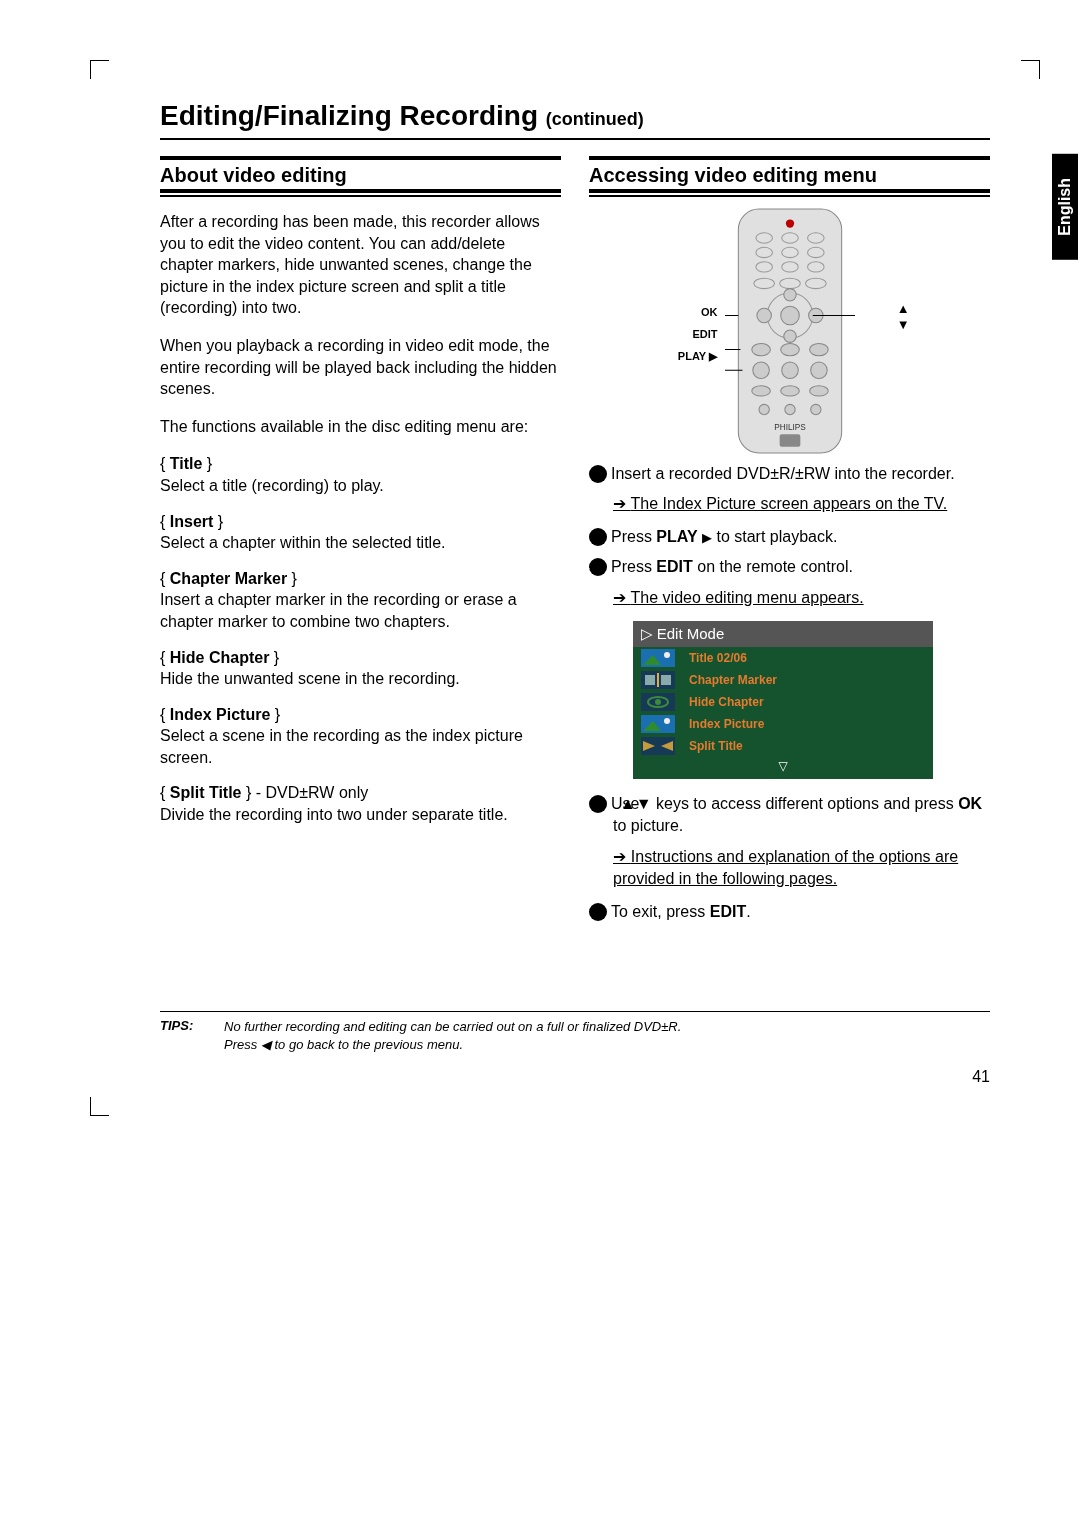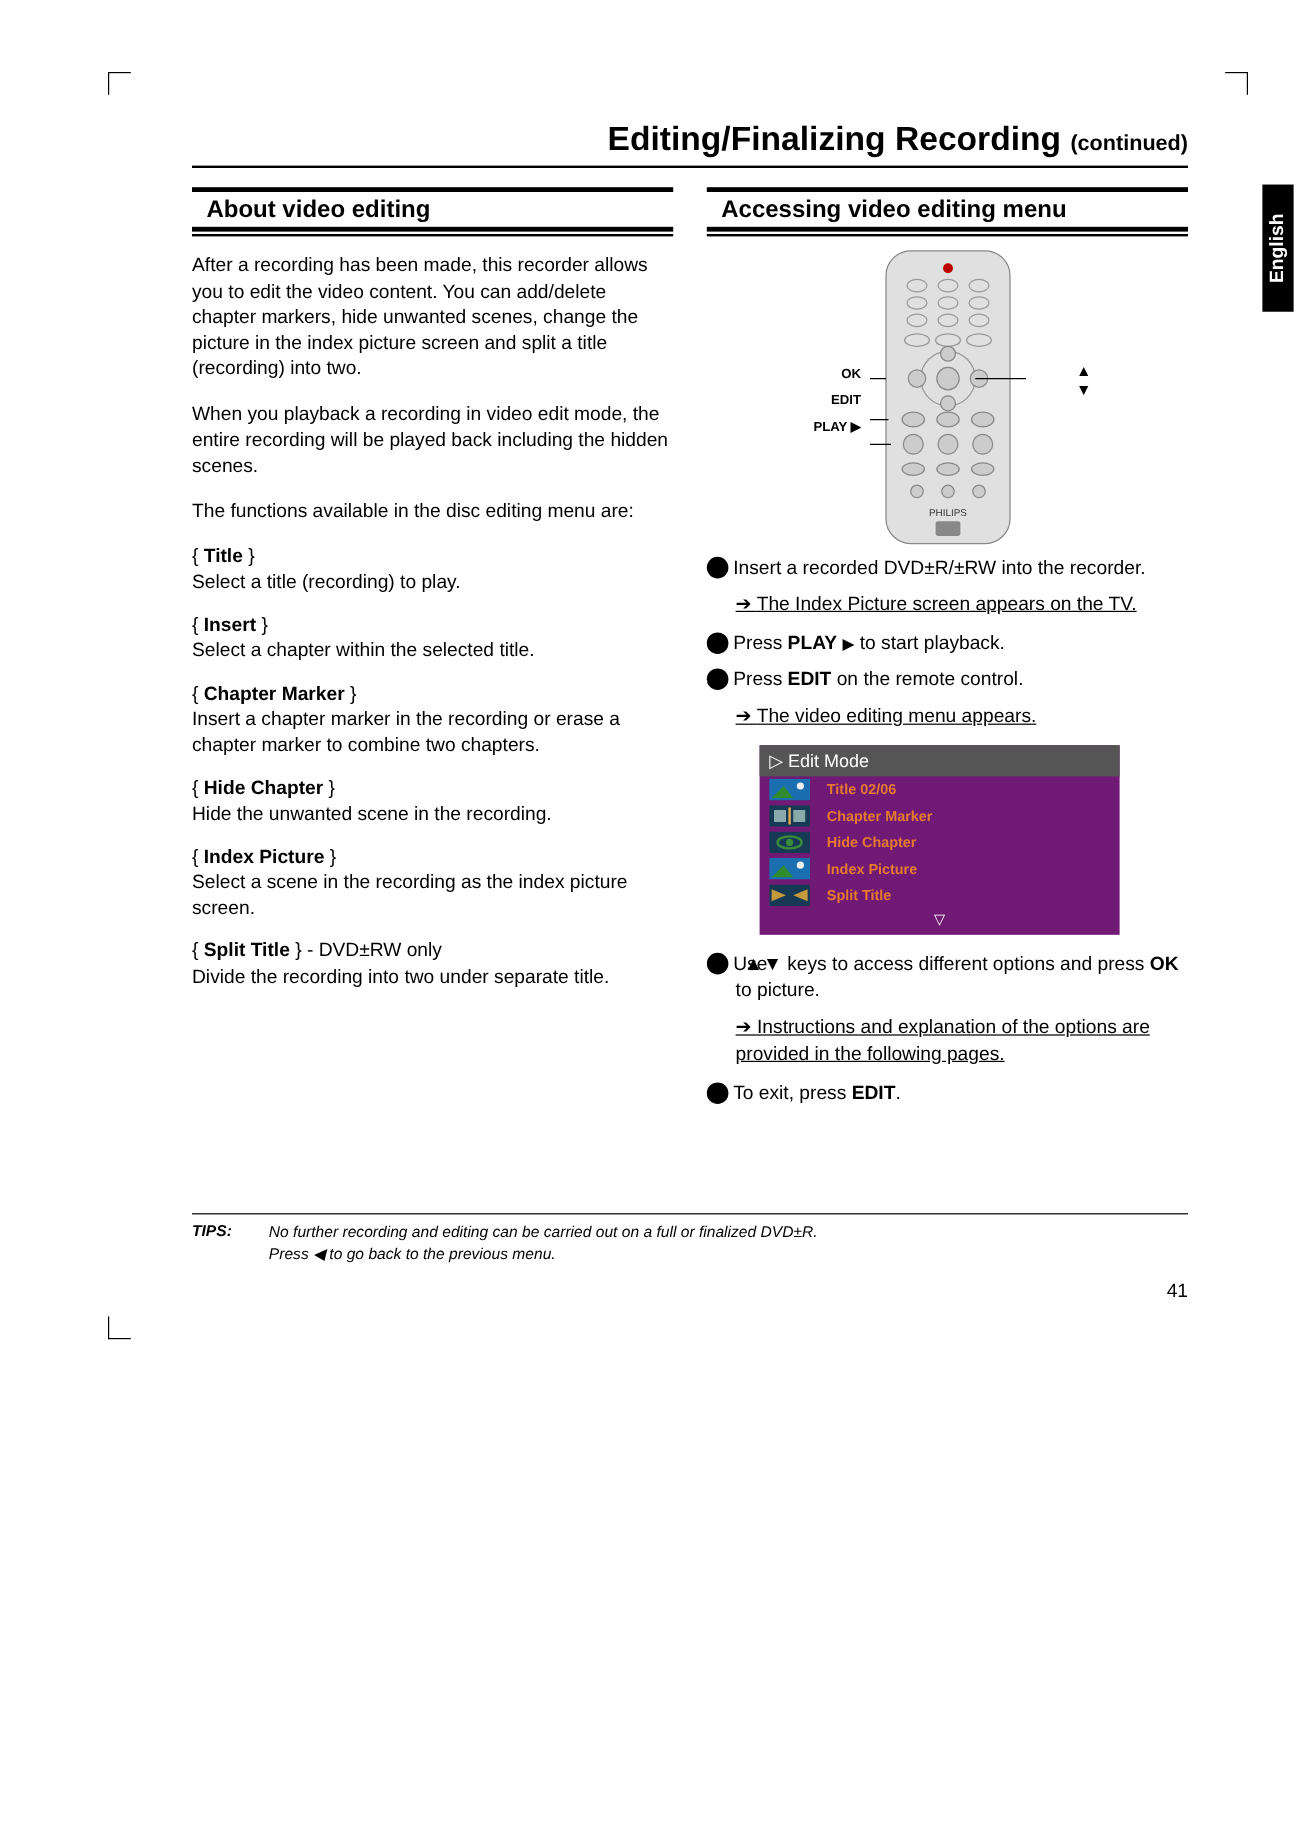--- a/index.html
+++ b/index.html
@@ -12,21 +12,21 @@
   .page {
     padding: 100px 90px 60px 160px;
     position: relative;
   }
   .crop-tl { position: absolute; top: 60px; left: 90px; width: 18px; height: 18px; border-left: 1px solid #000; border-top: 1px solid #000; }
   .crop-bl { position: absolute; bottom: 30px; left: 90px; width: 18px; height: 18px; border-left: 1px solid #000; border-bottom: 1px solid #000; }
   .crop-tr { position: absolute; top: 60px; right: 40px; width: 18px; height: 18px; border-right: 1px solid #000; border-top: 1px solid #000; }
   .main-title {
     font-size: 28px;
     font-weight: bold;
-    text-align: right;
+    text-align: left;
     margin: 0 0 6px 0;
   }
   .main-title-sub {
     font-size: 18px;
     font-weight: bold;
   }
   .title-rule {
     border: none;
     border-top: 2px solid #000;
     margin: 0 0 16px 0;
@@ -47,21 +47,21 @@
     font-size: 16px;
     font-weight: bold;
     padding: 24px 4px;
     writing-mode: vertical-rl;
     transform: rotate(180deg);
     border-radius: 0;
   }
   .section-heading {
     font-size: 20px;
     font-weight: bold;
-    margin: 2px 0 2px 12px;
+    margin: 2px 0 2px 0;
   }
   .heavy-rule {
     height: 6px;
     margin-bottom: 2px;
   }
   .heavy-rule .bar1 { border-top: 4px solid #000; margin-bottom: 2px; }
   .heavy-rule .bar2 { border-top: 2px solid #000; }
   p.body {
     font-size: 16px;
     line-height: 1.35;
@@ -105,21 +105,21 @@
     margin-right: 4px;
     vertical-align: 1px;
   }
   .step { font-size: 16px; line-height: 1.4; margin: 8px 0; padding-left: 24px; text-indent: -24px; }
   .sub-step { font-size: 16px; line-height: 1.4; margin: 0 0 10px 0; padding-left: 24px; text-decoration: underline; }
   .arrow-r { font-weight: normal; }
   .play-tri { font-size: 13px; }
   .edit-panel {
     width: 300px;
     margin: 12px 0 14px 44px;
-    background: #701a75;
+    background: #14532d;
     font-size: 13px;
     color: #e67a2e;
   }
   .edit-panel-head {
     background: #555;
     color: #fff;
     padding: 4px 8px;
     font-size: 15px;
   }
   .edit-row {

